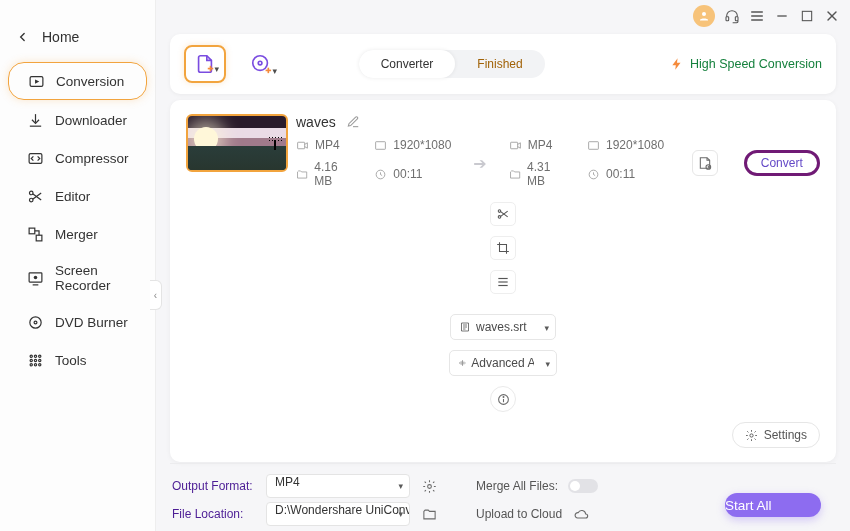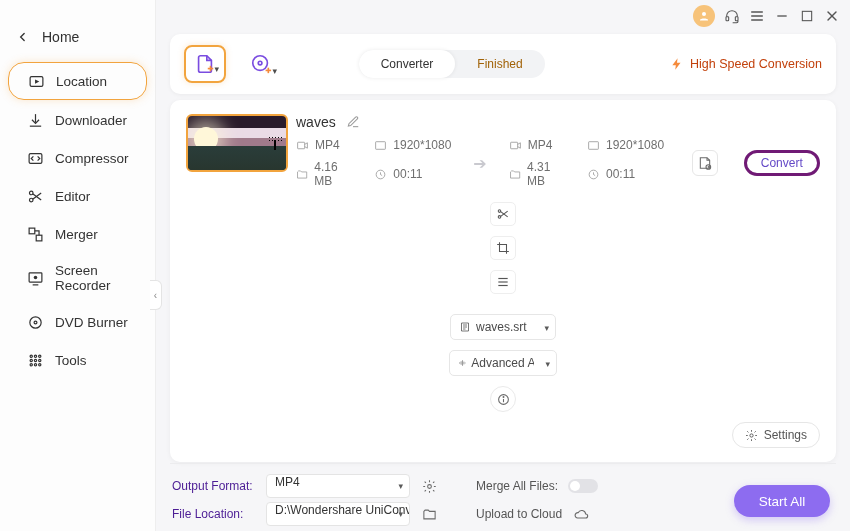--- a/index.html
+++ b/index.html
@@ -25,21 +25,21 @@
   .main { position:absolute; left:156px; top:28px; right:0; bottom:0; }
 
   
   .toolstrip { position:absolute; left:14px; right:14px; top:6px; height:60px; background:#fff; border-radius:10px; box-shadow:0 1px 4px rgba(0,0,0,0.05); display:flex; align-items:center; padding:0 14px; }
   .iconbtn { width:42px; height:38px; border:1px solid #e7e7e7; border-radius:8px; display:inline-flex; align-items:center; justify-content:center; margin-right:14px; gap:0px; position:relative; }
   .iconbtn.hl { border:2px solid #f2a43e; box-shadow:0 0 6px rgba(242,164,62,.25);}
   .iconbtn .caret { position:absolute; right:5px; bottom:7px; font-size:9px; color:#4d4d4d; }
   .tabs { margin:0 auto; display:flex; background:#f2f3f5; border-radius:16px; height:28px; }
   .tab { padding:0 22px; font-size:12px; color:#a16207; display:flex; align-items:center; border-radius:16px;}
   .tab.active { background:#fff; color:#333; box-shadow:0 0 4px rgba(0,0,0,.08);}
-  .hsc { margin-left:auto; display:flex; align-items:center; gap:6px; font-size:12.5px; color:#c2410c; }
+  .hsc { margin-left:auto; display:flex; align-items:center; gap:6px; font-size:12.5px; color:#15803d; }
   .bolt { color:#f58b3c; }
 
   
   .card { position:absolute; left:14px; right:14px; top:72px; background:#fff; border-radius:10px; box-shadow:0 1px 5px rgba(0,0,0,0.05); padding:14px 16px 14px 16px; }
   .row1 { display:flex; align-items:flex-start; }
   .thumb { width:102px; height:58px; border:2px solid #f2a43e; border-radius:6px; background:linear-gradient(#2a1b2b 0 22%,#eadbe6 22% 40%,#a07a8b 40% 60%,#1a2d3e 60% 100%); position:relative; overflow:hidden; }
   .thumb .sun { position:absolute; left:6px; top:11px; width:24px; height:24px; border-radius:50%; background:#fff7d9; box-shadow:0 0 16px 8px rgba(255,247,217,0.55); }
   .thumb .field { position:absolute; bottom:0; left:0; right:0; height:24px; background:linear-gradient(#2a3d3a,#28362f); }
   .thumb .palm { position:absolute; right:10px; bottom:20px; width:2px; height:10px; background:#020202;}
   .thumb .palm:before { content:""; position:absolute; left:-6px; top:-4px; width:14px; height:6px; background:radial-gradient(#050505 30%, transparent 30%); background-size:3px 3px; }
@@ -66,21 +66,21 @@
   .footer { position:absolute; left:14px; right:14px; bottom:0; height:68px; border-top:1px solid #ececee; padding:8px 2px 0; }
   .frow { display:flex; align-items:center; gap:10px; height:28px; font-size:12px; color:#555; }
   .fld-label { width:84px; color:#4c1d95; }
   .fsel { height:24px; border:1px solid #e4e4e4; border-radius:4px; background:#fff; padding:0 24px 0 8px; font-size:12px; color:#333; position:relative; }
   .fsel .dcaret { position:absolute; right:6px; top:6px; font-size:9px; color:#5a5a5a; }
   .fw-format { width:144px; }
   .fw-loc { width:144px; white-space:nowrap; overflow:hidden; }
   .ficon { width:18px; height:18px; display:flex; align-items:center; justify-content:center; color:#6a6a6a; }
   .toggle { width:30px; height:14px; border-radius:7px; background:#e2e2e6; position:relative; }
   .toggle::after { content:""; position:absolute; left:2px; top:2px; width:10px; height:10px; background:#fff; border-radius:50%; }
-  .startall { position:absolute; right:6px; bottom:14px; width:96px; height:32px; background:#8d6cf0; color:#fff; font-size:13.5px; border-radius:17px; display:flex; align-items:center; justify-content:center; box-shadow:0 3px 8px rgba(141,108,240,0.35);}
+  .startall { position:absolute; right:15px; bottom:14px; width:96px; height:24px; background:#8d6cf0; color:#fff; font-size:13.5px; border-radius:17px; display:flex; align-items:center; justify-content:flex-start; box-shadow:0 3px 8px rgba(141,108,240,0.35);}
   svg { display:block; }
   .mg-ico { width:13px; height:13px; color:#9c9c9c; }
   .spacer { flex:1; }
 </style>
 </head>
 <body>
 
 <div class="titlebar">
   <span class="avatar">
     <svg viewBox="0 0 24 24" fill="#fff">
@@ -131,21 +131,21 @@
     <span>Home</span>
   </div>
 
   <div class="nav-item active">
     <span class="nav-ico">
       <svg viewBox="0 0 24 24" width="17" height="17" fill="none" stroke="#333" stroke-width="1.7">
           <rect x="3" y="5" width="18" height="14" rx="2"></rect>
           <polygon points="10,9 16,12 10,15" fill="#333" stroke="none"></polygon>
         </svg>
     </span>
-    <span>Location</span>
+    <span>Conversion</span>
   </div>
   <div class="nav-item">
     <span class="nav-ico">
       <svg viewBox="0 0 24 24" width="17" height="17" fill="none" stroke="#333" stroke-width="1.7">
           <path d="M12 3v12"></path>
           <path d="M7 11l5 5 5-5"></path>
           <path d="M4 20h16"></path>
         </svg>
     </span>
     <span>Downloader</span>

